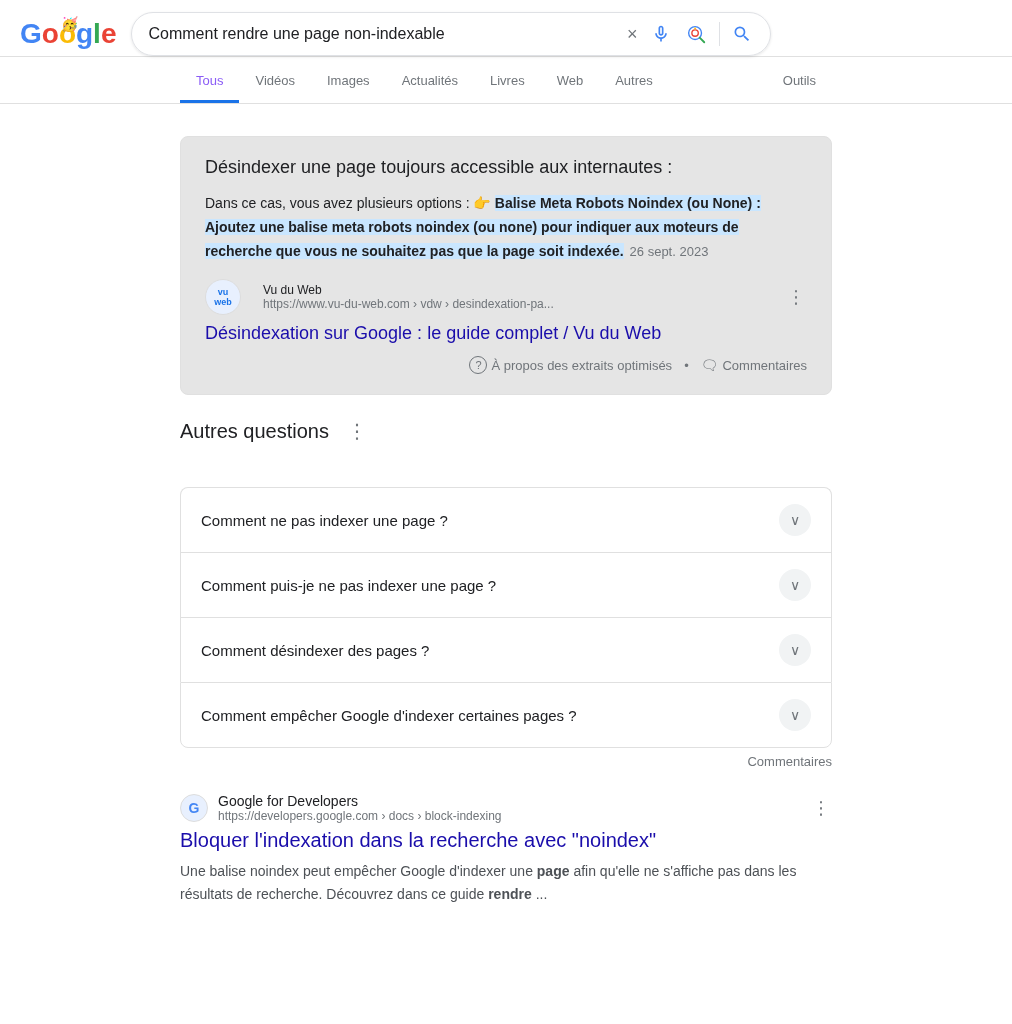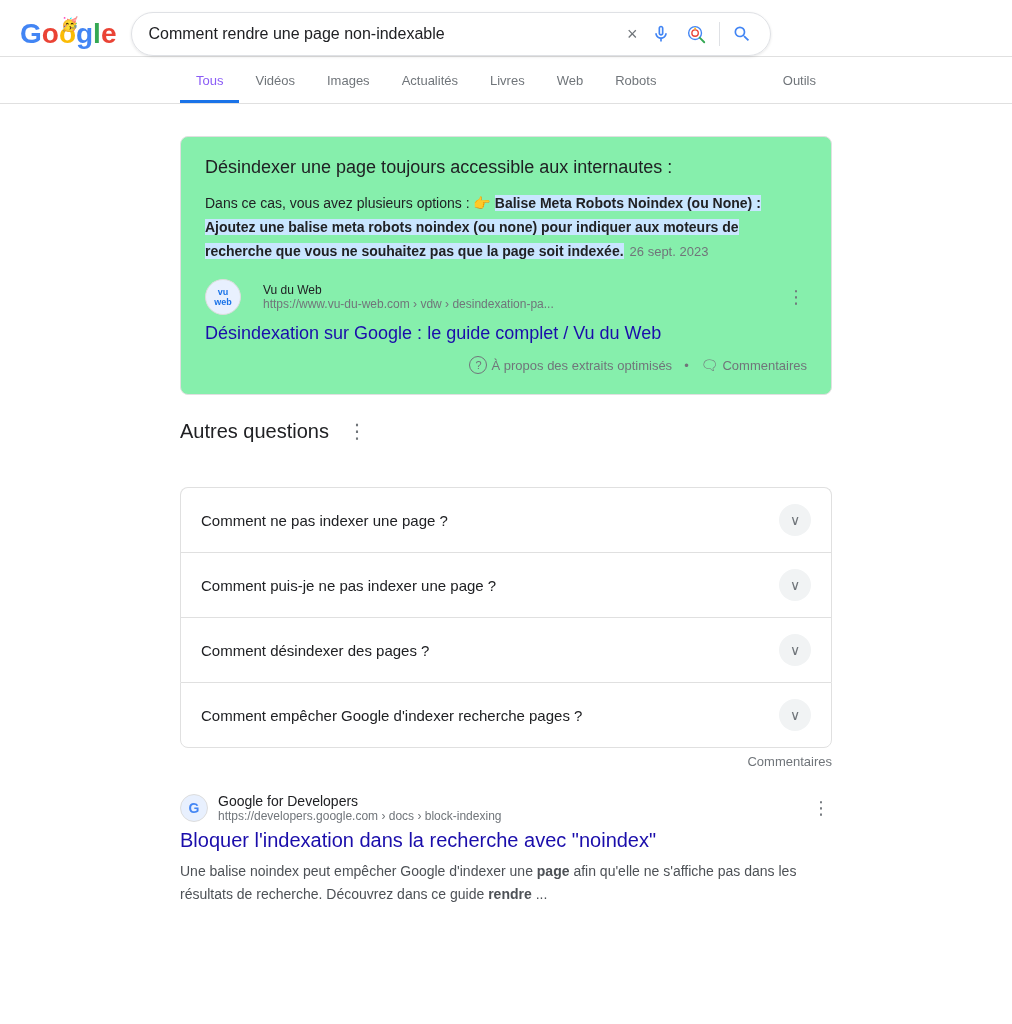--- a/index.html
+++ b/index.html
@@ -89,21 +89,21 @@
     }
 
     
     .main {
       padding: 16px 180px;
       max-width: 1012px;
     }
 
     
     .featured-snippet {
-      background: #86efac;
+      background: #e5e5e5;
       border: 1px solid #e0e0e0;
       border-radius: 8px;
       padding: 20px 24px;
       margin-bottom: 24px;
     }
     .snippet-title {
       font-size: 18px;
       font-weight: normal;
       color: #202124;
       margin-bottom: 14px;
@@ -317,21 +317,21 @@
   </div>
 </header>
 
 <nav class="nav-tabs">
   <a class="nav-tab active" href="#">Tous</a>
   <a class="nav-tab" href="#">Vidéos</a>
   <a class="nav-tab" href="#">Images</a>
   <a class="nav-tab" href="#">Actualités</a>
   <a class="nav-tab" href="#">Livres</a>
   <a class="nav-tab" href="#">Web</a>
-  <a class="nav-tab" href="#">Robots</a>
+  <a class="nav-tab" href="#">Autres</a>
   <a class="nav-tab nav-tab-tools" href="#">Outils</a>
 </nav>
 
 <hr class="divider">
 
 <main class="main">
 
   <div class="featured-snippet">
     <h2 class="snippet-title">Désindexer une page toujours accessible aux internautes :</h2>
     <p class="snippet-text">
@@ -385,21 +385,21 @@
           <span class="chevron-icon">∨</span>
         </button>
       </div>
       <div class="faq-item">
         <span class="faq-question">Comment désindexer des pages ?</span>
         <button class="chevron-btn">
           <span class="chevron-icon">∨</span>
         </button>
       </div>
       <div class="faq-item" style="border-bottom:1px solid #e0e0e0;border-radius:0 0 8px 8px;">
-        <span class="faq-question">Comment empêcher Google d'indexer recherche pages ?</span>
+        <span class="faq-question">Comment empêcher Google d'indexer certaines pages ?</span>
         <button class="chevron-btn">
           <span class="chevron-icon">∨</span>
         </button>
       </div>
     </div>
 
     <div class="faq-commentaires" style="cursor:pointer;">
       <span>Commentaires</span>
     </div>
   </div>

